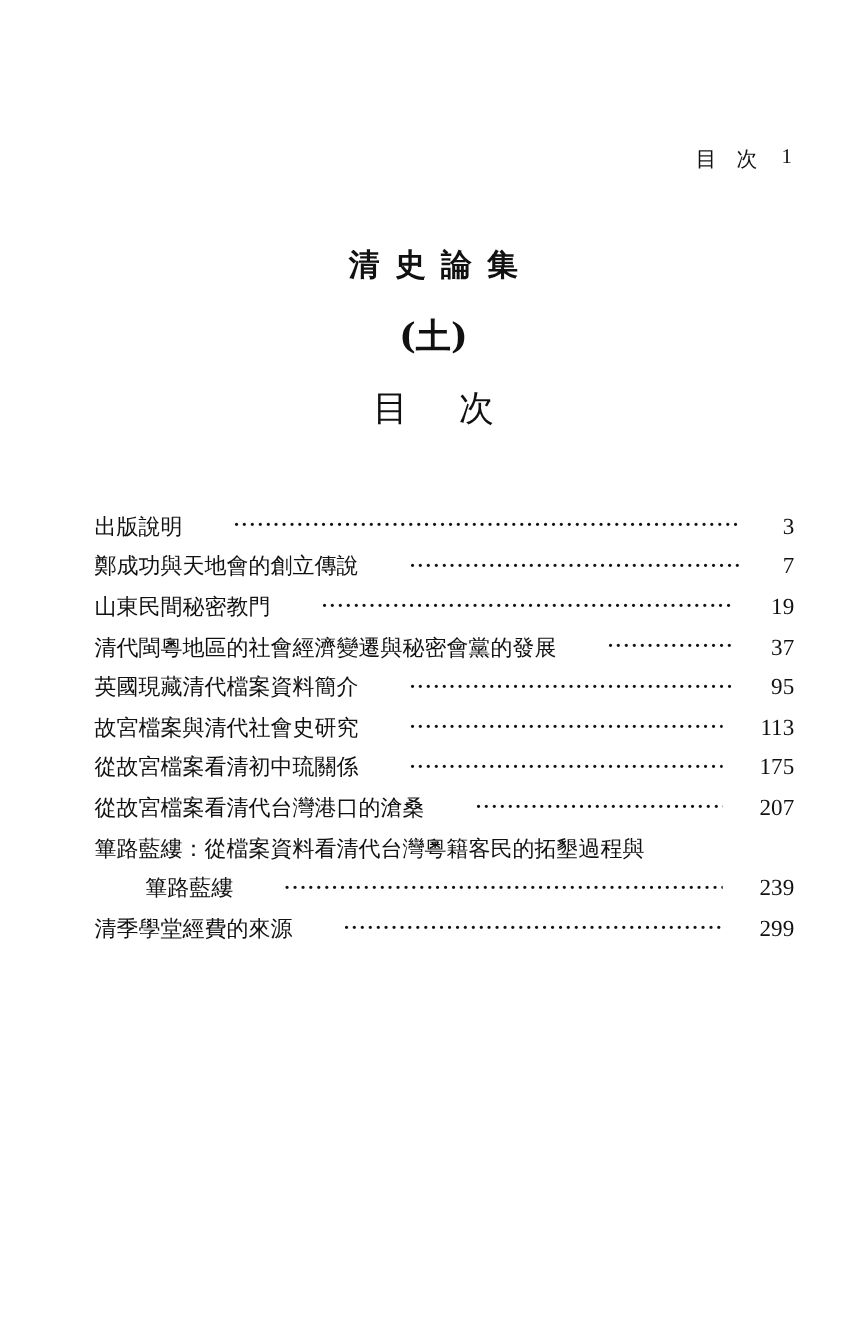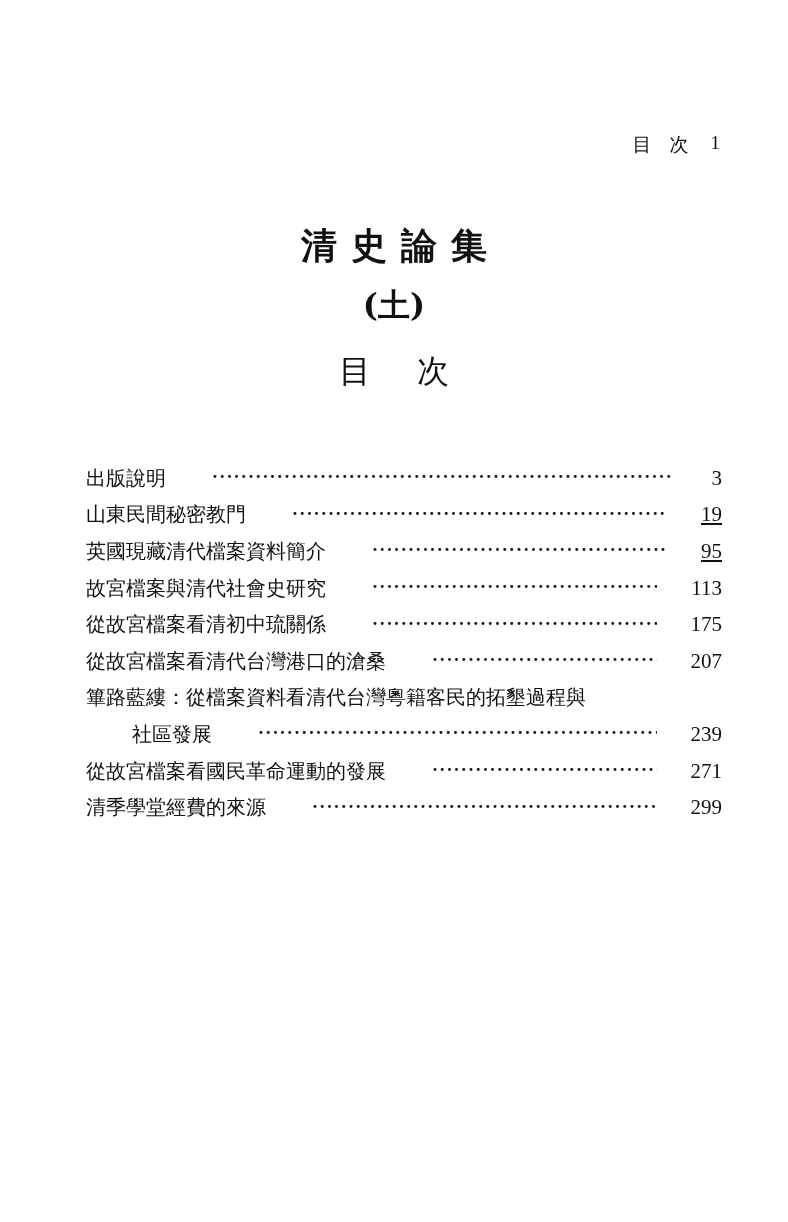--- a/index.html
+++ b/index.html
@@ -29,21 +29,21 @@
   }
   .running-header .rh-page {
     margin-left: 4px;
   }
   .book-title {
     position: absolute;
     top: 222px;
     left: 0;
     width: 788px;
     text-align: center;
-    font-size: 36px;
+    font-size: 28px;
     font-weight: bold;
     letter-spacing: 14px;
     padding-left: 14px;
     box-sizing: border-box;
     font-family: "DejaVu Serif", serif;
   }
   .volume {
     position: absolute;
     top: 284px;
     left: 0;
@@ -102,44 +102,54 @@
     content: "··························································································································";
     font-weight: bold;
   }
   .toc-page {
     flex: 0 0 auto;
     font-family: "Liberation Serif", serif;
     font-size: 21px;
     min-width: 14px;
     text-align: right;
   }
-  .toc-page.pad { margin-left: 2px; text-decoration: underline; }
+  .toc-page.pad { margin-left: 2px; }
 </style>
 </head>
 <body>
 
 <div class="running-header">
   <span class="rh-label">目次</span>
   <span class="rh-page">1</span>
 </div>
 
 <div class="book-title">清史論集</div>
 <div class="volume">(土)</div>
 <div class="toc-heading">目次</div>
 
 <div class="toc">
   <div class="toc-row">
     <span class="toc-title">出版說明</span>
     <span class="toc-dots"></span>
     <span class="toc-page">3</span>
   </div>
   <div class="toc-row">
+    <span class="toc-title">鄭成功與天地會的創立傳說</span>
+    <span class="toc-dots"></span>
+    <span class="toc-page">7</span>
+  </div>
+  <div class="toc-row">
     <span class="toc-title">山東民間秘密教門</span>
     <span class="toc-dots"></span>
     <span class="toc-page pad">19</span>
+  </div>
+  <div class="toc-row">
+    <span class="toc-title">清代閩粵地區的社會經濟變遷與秘密會黨的發展</span>
+    <span class="toc-dots"></span>
+    <span class="toc-page pad">37</span>
   </div>
   <div class="toc-row">
     <span class="toc-title">英國現藏清代檔案資料簡介</span>
     <span class="toc-dots"></span>
     <span class="toc-page pad">95</span>
   </div>
   <div class="toc-row">
     <span class="toc-title">故宮檔案與清代社會史研究</span>
     <span class="toc-dots"></span>
     <span class="toc-page">113</span>
@@ -151,27 +161,22 @@
   </div>
   <div class="toc-row">
     <span class="toc-title">從故宮檔案看清代台灣港口的滄桑</span>
     <span class="toc-dots"></span>
     <span class="toc-page">207</span>
   </div>
   <div class="toc-row">
     <span class="toc-title">篳路藍縷：從檔案資料看清代台灣粵籍客民的拓墾過程與</span>
   </div>
   <div class="toc-row">
-    <span class="toc-title indent">社區發展</span>
+    <span class="toc-title indent">篳路藍縷</span>
     <span class="toc-dots"></span>
     <span class="toc-page">239</span>
-  </div>
-  <div class="toc-row">
-    <span class="toc-title">從故宮檔案看國民革命運動的發展</span>
-    <span class="toc-dots"></span>
-    <span class="toc-page">271</span>
   </div>
   <div class="toc-row">
     <span class="toc-title">清季學堂經費的來源</span>
     <span class="toc-dots"></span>
     <span class="toc-page">299</span>
   </div>
 </div>
 
 </body></html>

